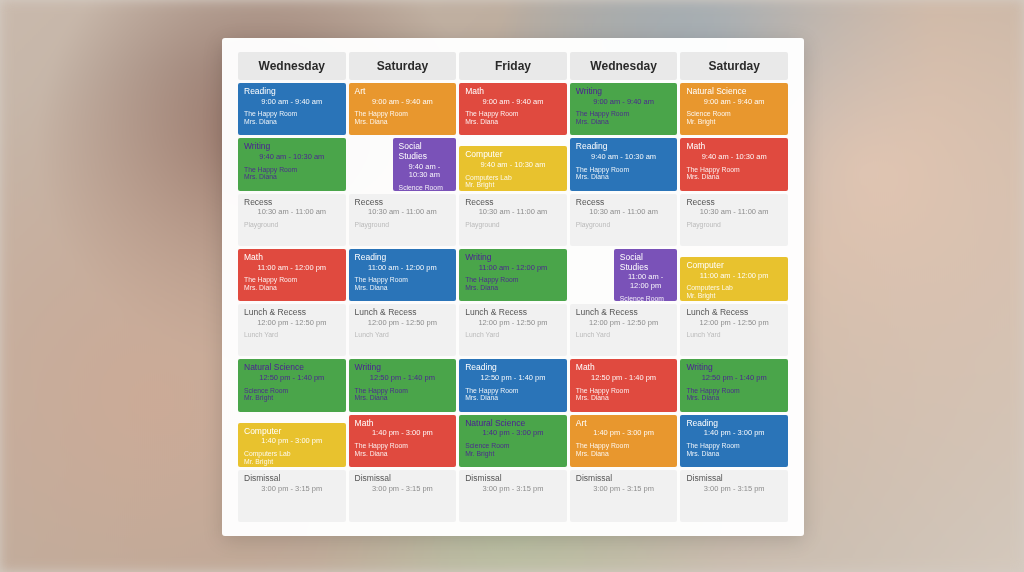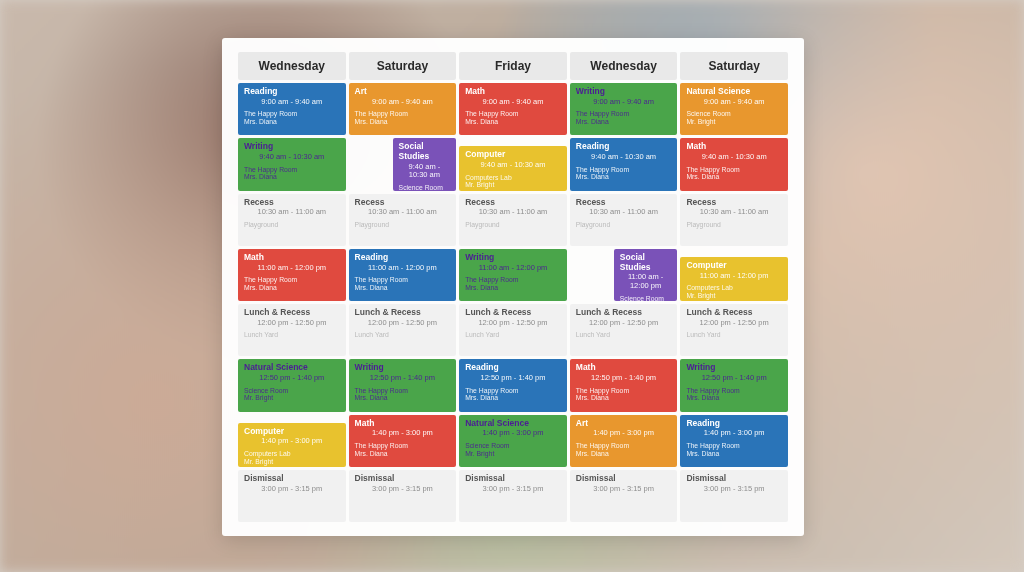--- a/index.html
+++ b/index.html
@@ -54,21 +54,21 @@
   }
   .cell {
     border-radius: 2px;
     padding: 4px 6px;
     display: flex;
     flex-direction: column;
     justify-content: flex-start;
     overflow: hidden;
     line-height: 1.15;
   }
-  .subject { font-size: 8.5px; font-weight: 700; margin-bottom: 1px; }
+  .subject { font-size: 8.5px; font-weight: 400; margin-bottom: 1px; }
   .time    { font-size: 7.5px; font-weight: 400; margin-bottom: 4px; opacity: 0.95; text-align: center; }
   .room    { font-size: 6.8px; font-weight: 400; opacity: 0.9; }
   .teacher { font-size: 6.8px; font-weight: 400; opacity: 0.9; }
 
   .c-blue    { background:#2a74b8; color:#fff; }
   .c-orange  { background:#e8972e; color:#fff; }
   .c-red     { background:#e04a3f; color:#fff; }
   .c-green   { background:#4aa54a; color:#4c1d95; }
   .c-purple  { background:#7a52b8; color:#fff;margin-left:44px; }
   .c-yellow  { background:#e8c22e; color:#fff;margin-top:8px; }

